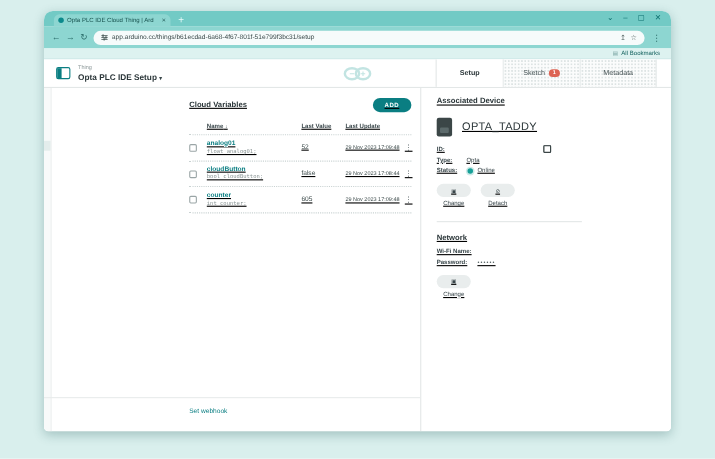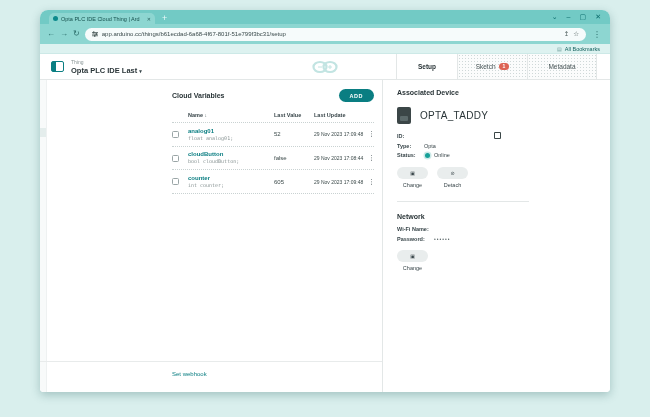--- a/index.html
+++ b/index.html
@@ -66,21 +66,21 @@
     background: #fff; font-weight: bold; color: #2a3538;
     border-left: 1px solid #e3e7e7;
   }
   .atab.w1 { width: 62px; } .atab.w2 { width: 70px; } .atab.w3 { width: 69px; }
   .badge {
     background: #dd6454; color: #fff; font-size: 5px; font-weight: bold;
     border-radius: 5px; padding: 1px 4px; line-height: 1;
   }
   .side-rail { position: absolute; left: 0; top: 26px; bottom: 0; width: 7px; background: #f8fafa; border-right: 1px solid #eef1f1; }
   .rail-notch { margin-top: 48px; height: 9px; background: #e4edec; }
-  .main { flex: 1; display: flex; }
+  .main { flex: 1; display: flex; text-decoration: underline; }
   
   .left-col { width: 343px; border-right: 1px solid #e3e7e7; padding: 9px 8px 0 132px; position: relative; }
   .vars-head { display: flex; align-items: center; justify-content: space-between; }
   .sec-title { font-size: 7px; font-weight: bold; color: #2a3538; }
   .add-btn {
     background: #0a7e82; color: #fff; font-size: 5.5px; font-weight: bold;
     letter-spacing: .5px; border: none; border-radius: 9px; padding: 3.5px 11px;
   }
   .grid { display: grid; grid-template-columns: 16px 86px 40px 52px 9px; align-items: center; }
   .thead { margin-top: 10px; padding-bottom: 4px; border-bottom: 1px dotted #c9d2d2; font-size: 5.5px; font-weight: bold; color: #39464a; }
@@ -167,21 +167,21 @@
   </div>
 
   <div class="app">
 
     <div class="app-header">
       <div class="hdr-left">
         <span class="panel-icon"></span>
         <div>
           <div class="thing-label">Thing</div>
           <div class="thing-name">
-            <span>Opta PLC IDE Last</span>
+            <span>Opta PLC IDE Setup</span>
             <span class="dd">▾</span>
           </div>
         </div>
       </div>
 
       <svg class="logo-svg hdr-logo" width="28" height="14" viewBox="0 0 28 14">
         <ellipse cx="9" cy="7" rx="6.5" ry="5"></ellipse>
         <ellipse cx="19" cy="7" rx="6.5" ry="5"></ellipse>
         <line x1="7" y1="7" x2="11" y2="7"></line>
         <line x1="17" y1="7" x2="21" y2="7"></line>

